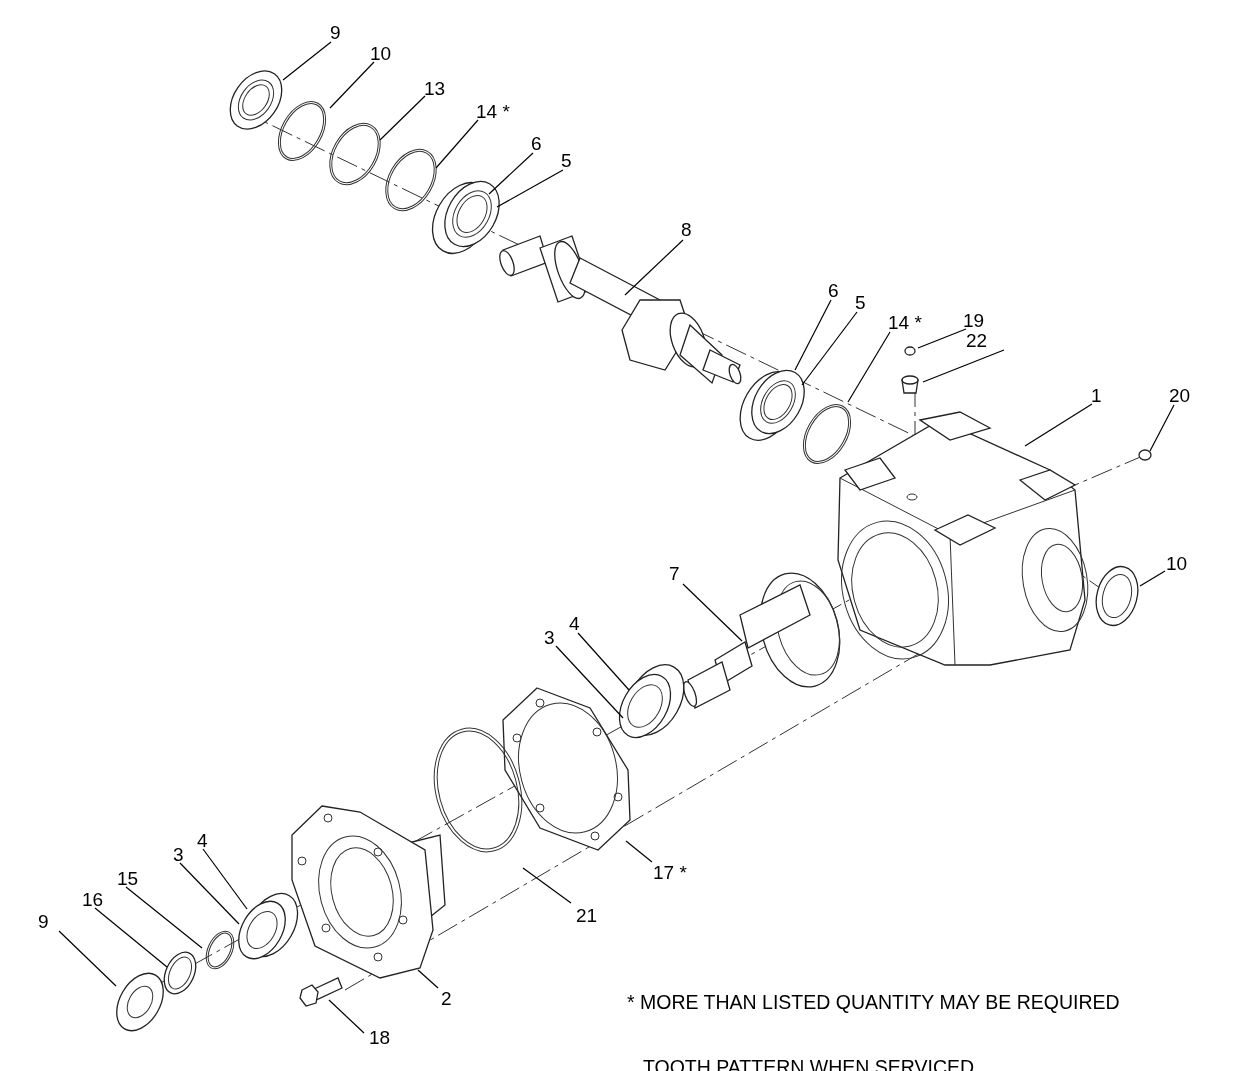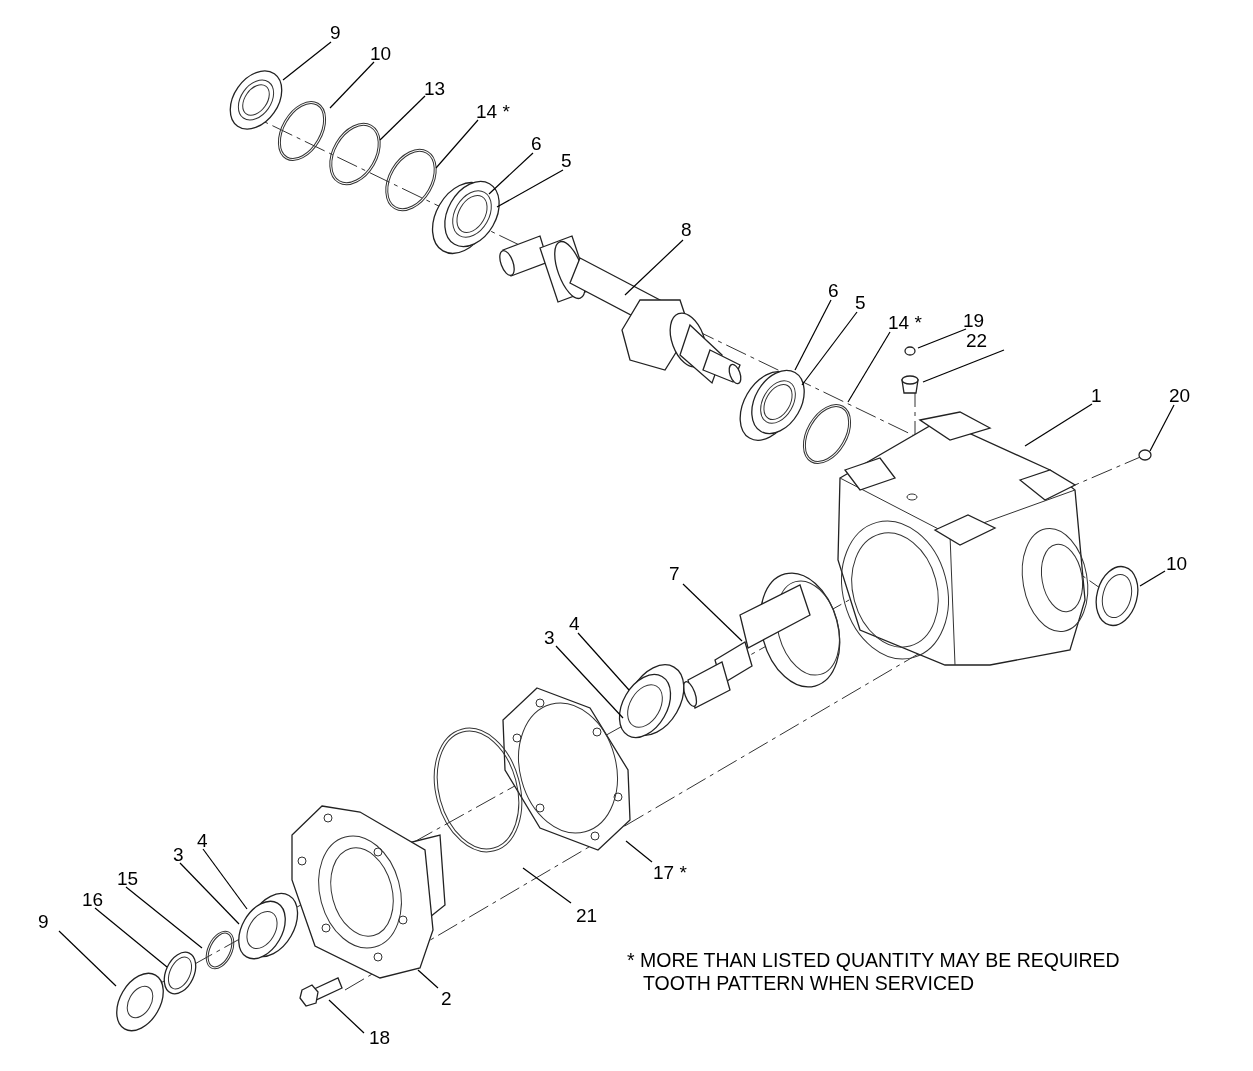--- a/index.html
+++ b/index.html
@@ -5,21 +5,21 @@
   html, body { margin: 0; padding: 0; background: #ffffff; }
   body { width: 1253px; height: 1071px; position: relative; overflow: hidden;
          font-family: "Liberation Sans", sans-serif; color: #000; }
   #diagram { position: absolute; left: 0; top: 0; width: 1253px; height: 1071px; }
   .part { fill: #ffffff; stroke: #222; stroke-width: 1.3; }
   .thin { fill: none; stroke: #333; stroke-width: 1; }
   .center { fill: none; stroke: #333; stroke-width: 1; stroke-dasharray: 22 5 4 5; }
   .leader { stroke: #000; stroke-width: 1.2; fill: none; }
   .callout { position: absolute; font-size: 19px; line-height: 1; color: #000; white-space: nowrap; }
   .note { position: absolute; left: 627px; top: 949px; font-size: 19.5px; line-height: 23px; color: #000; }
-  .note .line { display: block; white-space: pre; }
+  .note .line { display: block; white-space: pre; margin-top: 42px; }
 </style>
 </head>
 <body>
 
 <svg id="diagram" viewBox="0 0 1253 1071" xmlns="http://www.w3.org/2000/svg">
 
   <g>
     <line class="center" x1="240" y1="110" x2="985" y2="470"></line>
     <line class="center" x1="915" y1="385" x2="915" y2="500"></line>
     <line class="center" x1="1145" y1="455" x2="1040" y2="500"></line>

